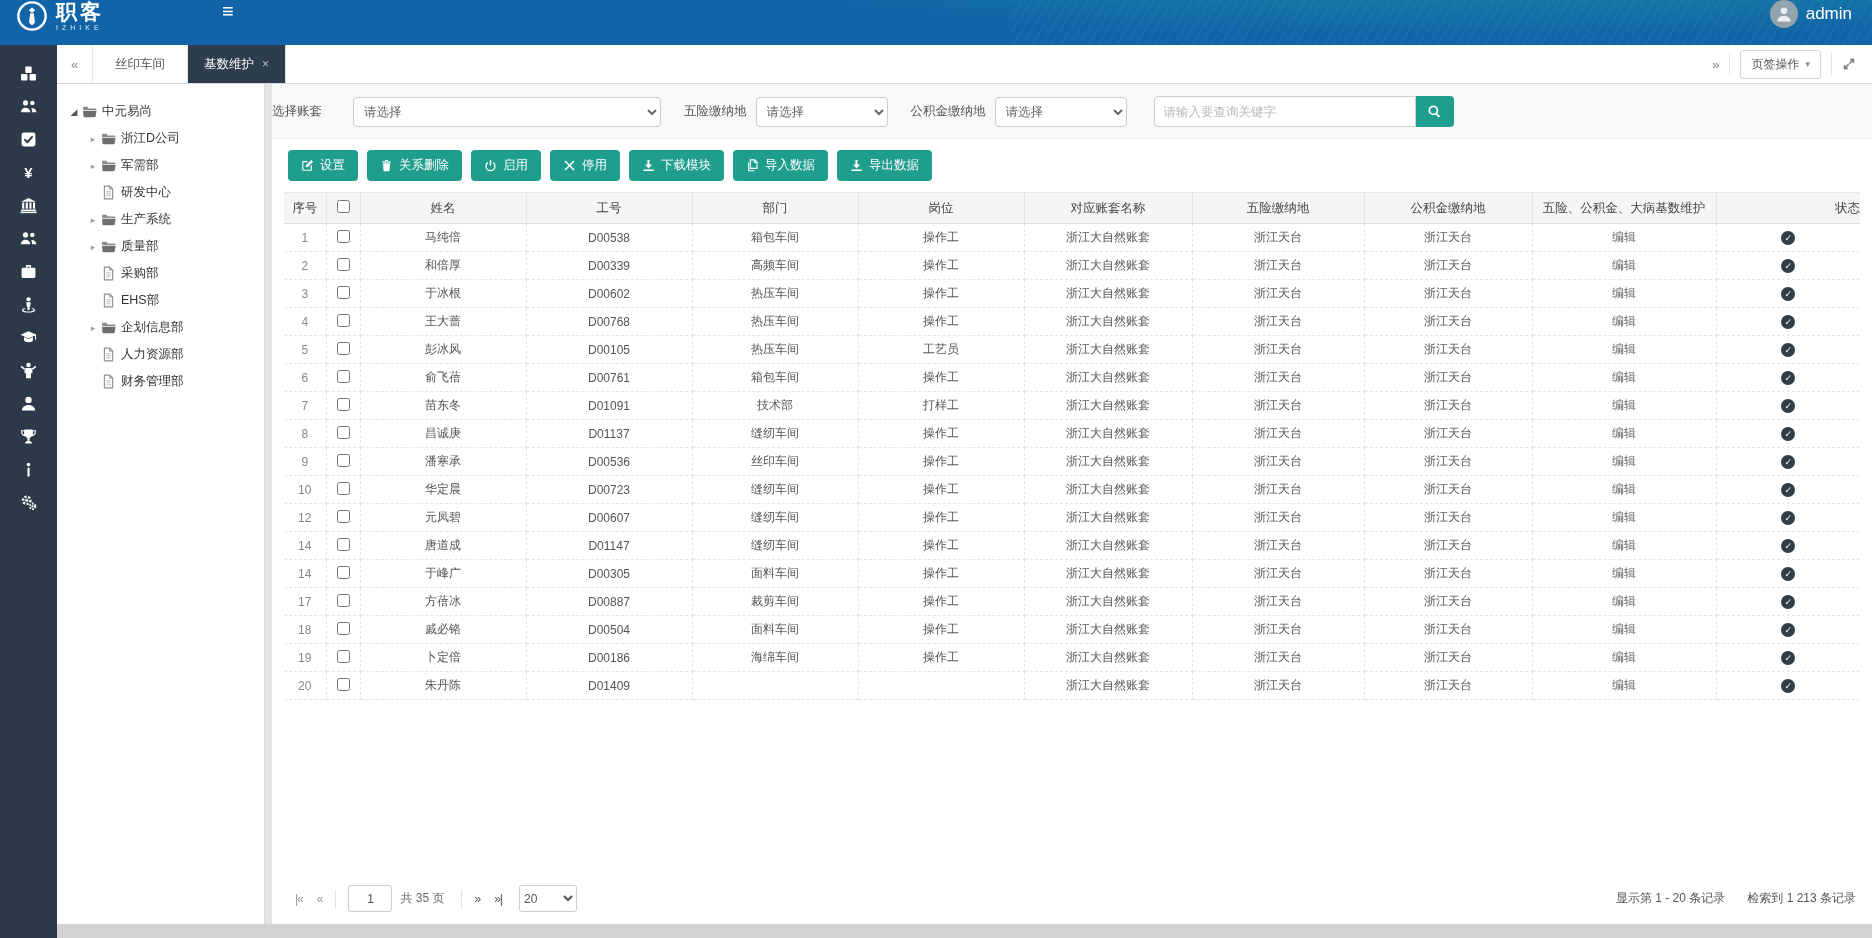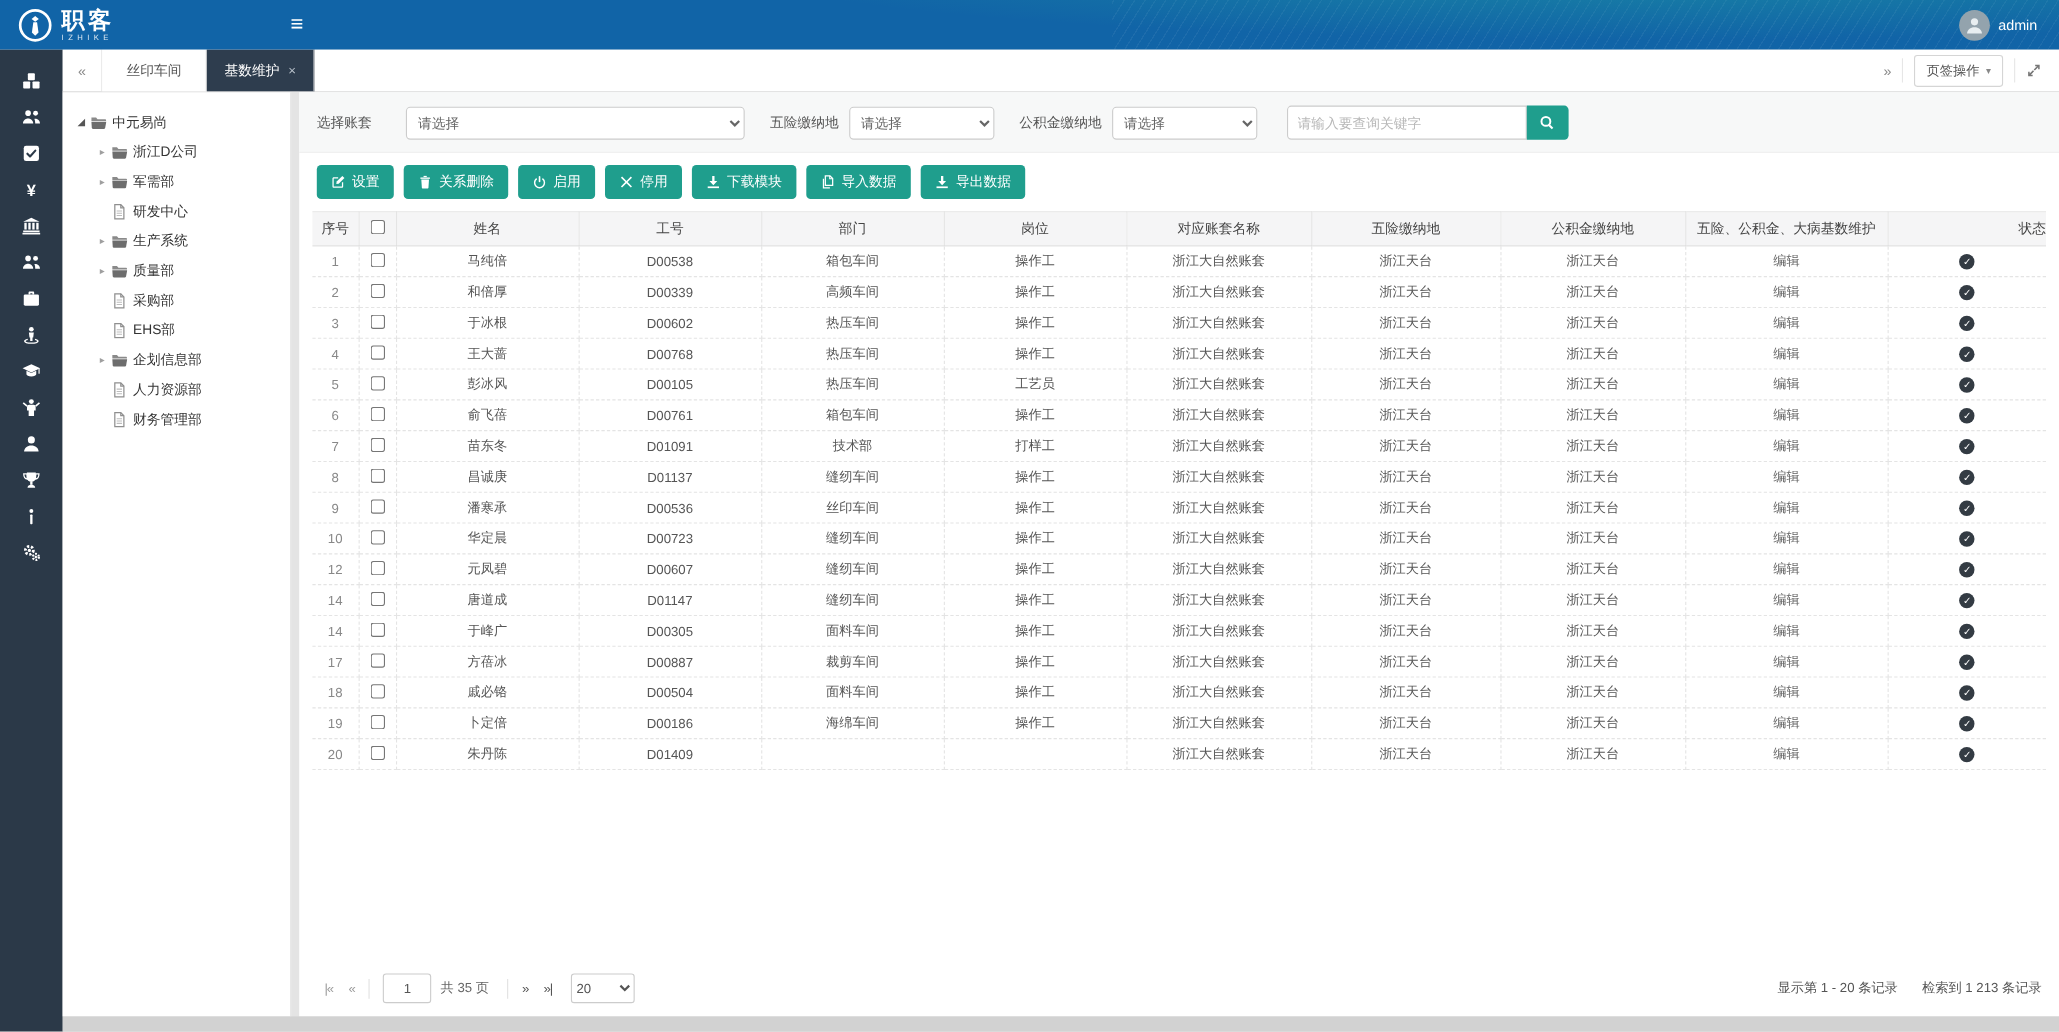--- a/index.html
+++ b/index.html
@@ -1,34 +1,34 @@
 <!DOCTYPE html>
 <html><head>
 <meta charset="utf-8">
 <style>
   * { margin:0; padding:0; box-sizing:border-box; }
   body { font-family:"Liberation Sans","DejaVu Sans",sans-serif; background:#cfcfcf; }
   .app { width:1872px; height:938px; position:relative; overflow:hidden; background:#e4e4e4; display:flex; flex-direction:column; }
 
   
-  .top-header { height:45px; background:#1164a7; display:flex; align-items:center; position:relative; flex:0 0 45px; color:#fff;gap:42px; }
+  .top-header { height:45px; background:#1164a7; display:flex; align-items:flex-start; position:relative; flex:0 0 45px; color:#fff; }
   .top-header::before { content:''; position:absolute; right:0; top:0; width:46%; height:100%;
      background:repeating-linear-gradient(-58deg, rgba(255,255,255,.10) 0 1px, transparent 1px 8px); opacity:.55; pointer-events:none;}
   .top-header::after { content:''; position:absolute; right:0; top:0; width:70%; height:100%;
      background:radial-gradient(ellipse at 72% -60%, rgba(40,190,160,.38), transparent 62%); pointer-events:none;}
   .brand { display:flex; align-items:center; gap:8px; padding-left:16px; }
   .brand svg { width:32px; height:32px; }
   .brand-text { line-height:1; }
   .brand-cn { font-size:21px; font-weight:bold; letter-spacing:3px; }
   .brand-en { font-size:7px; letter-spacing:4px; opacity:.85; margin-top:2px; }
   .burger { margin-left:118px; font-size:20px; cursor:pointer; }
   .hdr-right { margin-left:auto; display:flex; align-items:center; gap:8px; padding-right:20px; z-index:2; }
   .avatar { width:28px; height:28px; border-radius:50%; background:#93a3ad; display:flex; align-items:center; justify-content:center; overflow:hidden; }
   .avatar svg { width:18px; height:18px; color:#e8eef1; }
-  .hdr-user { font-size:13px; }
+  .hdr-user { font-size:17px; }
 
   
   .body-row { flex:1; display:flex; min-height:0; }
   .rail { width:57px; background:#2b3948; display:flex; flex-direction:column; align-items:center; padding-top:14px; gap:0; flex:0 0 57px; }
   .rail-item { width:57px; height:33px; display:flex; align-items:center; justify-content:center; color:#fff; cursor:pointer; }
   .rail-item .ic svg { width:17px; height:17px; }
 
   .right-col { flex:1; display:flex; flex-direction:column; min-width:0; }
 
   
@@ -51,28 +51,28 @@
   .tree-row { display:flex; align-items:center; height:27px; font-size:12.5px; color:#333; cursor:pointer; white-space:nowrap; }
   .tree-row .caret { width:14px; font-size:9px; color:#555; text-align:center; flex:0 0 14px; }
   .tree-row .caret.closed { color:#9f9f9f; }
   .tree-row .ic { margin:0 5px 0 1px; display:flex; }
   .tree-row .ic svg { width:15px; height:15px; color:#6d6d6d; }
   .tree-children .tree-row { padding-left:19px; }
 
   .main-panel { flex:1; background:#fff; display:flex; flex-direction:column; min-width:0; }
 
   
-  .filter-bar { display:flex; align-items:center; padding:12px 16px 11px; background:#f7f8f8; border-bottom:1px solid #efefef; gap:9px; flex:0 0 auto; }
+  .filter-bar { display:flex; align-items:center; padding:12px 0 11px; background:#f7f8f8; border-bottom:1px solid #efefef; gap:9px; flex:0 0 auto; }
   .f-label { font-size:12.5px; color:#555; }
   .f-label.first { margin-right:22px; }
   select.f-select { height:30px; border:1px solid #ccc; border-radius:4px; color:#666; font-size:12.5px; background:#fff; padding:0 6px; font-family:inherit; }
   .sel-account { width:308px; margin-right:14px; }
   .sel-small { width:132px; margin-right:14px; }
   .search-group { display:flex; margin-left:4px; }
-  .search-input { width:218px; height:31px; border:1px solid #ccc; border-radius:4px 0 0 4px; padding:0 9px; font-size:12.5px; color:#555; font-family:inherit; }
+  .search-input { width:262px; height:31px; border:1px solid #ccc; border-radius:4px 0 0 4px; padding:0 9px; font-size:12.5px; color:#555; font-family:inherit; }
   .search-input::placeholder { color:#b8b8b8; }
   .search-btn { width:38px; height:31px; border:none; background:#1f9e8d; color:#fff; border-radius:0 4px 4px 0; cursor:pointer; display:flex; align-items:center; justify-content:center; }
   .search-btn svg { width:15px; height:15px; }
 
   
   .toolbar { display:flex; gap:9px; padding:11px 16px 9px; flex:0 0 auto; }
   .btn-teal { height:31px; background:#1f9e8d; border:none; border-radius:4px; color:#fff; font-size:12.5px; padding:0 13px; display:flex; align-items:center; gap:6px; cursor:pointer; font-family:inherit; }
   .btn-teal .ic { display:flex; }
   .btn-teal .ic svg { width:13px; height:13px; }
 

